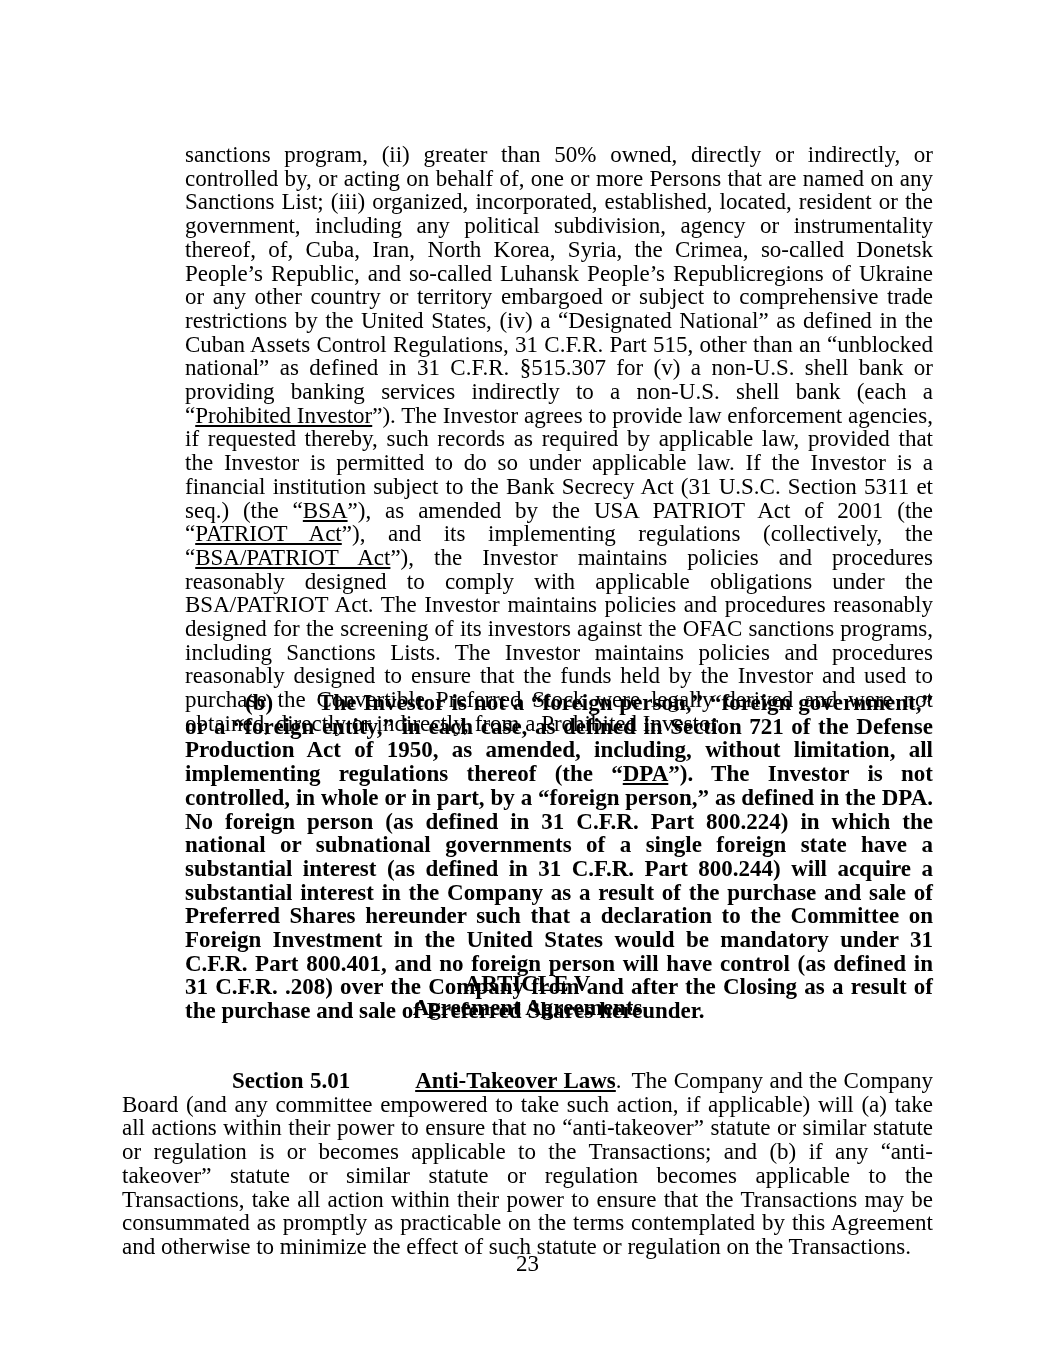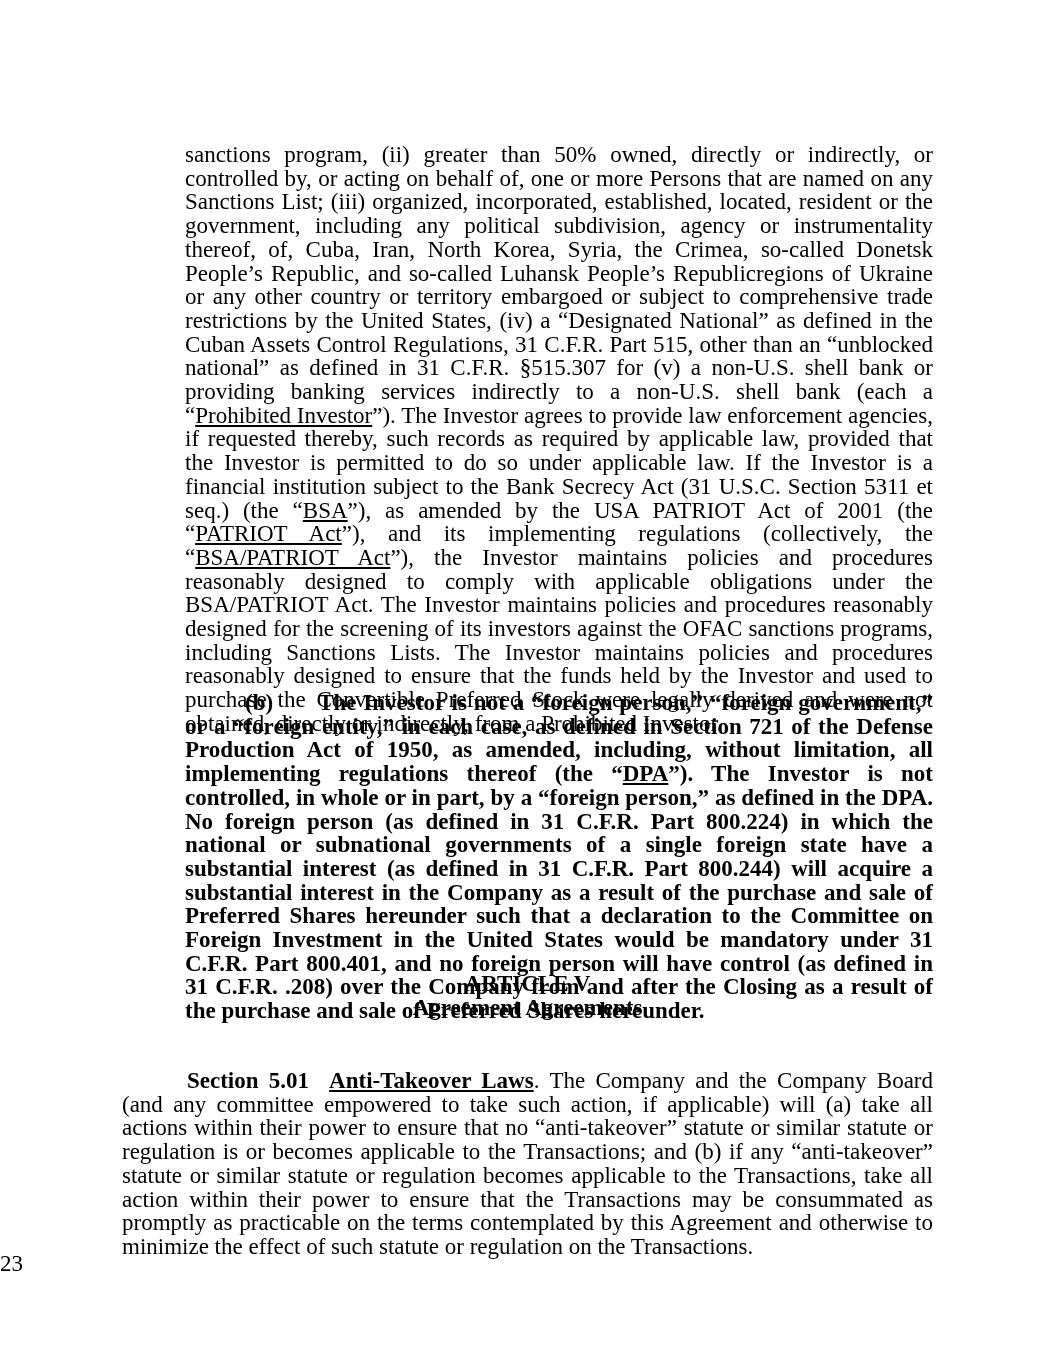--- a/index.html
+++ b/index.html
@@ -48,24 +48,25 @@
     top: 1046px;
     left: 122px;
     width: 811px;
     text-indent: 65px;
   }
   #page-number {
     position: absolute;
     top: 1252px;
     left: 0;
     width: 100%;
+    text-align: center;
   }
   .sp { display: inline-block; }
   .u  { text-decoration: underline; text-underline-offset: 2px; }
-  .b  { font-weight: bold; }
+  .b  { font-weight: bold; margin-left: 45px; }
 </style>
 </head>
 <body>
 
 <div class="page">
 
   <p class="para" id="para-sanctions"><span>sanctions program, (ii) greater than 50% owned, directly or indirectly, or controlled by, or acting on behalf of, one or more Persons that are named on any Sanctions List; (iii) organized, incorporated, established, located, resident or the government, including any political subdivision, agency or instrumentality thereof, of, Cuba, Iran, North Korea, Syria, the Crimea, so-called Donetsk People’s Republic, and so-called Luhansk People’s Republicregions of Ukraine or any other country or territory embargoed or subject to comprehensive trade restrictions by the United States, (iv) a “Designated National” as defined in the Cuban Assets Control Regulations, 31 C.F.R. Part 515, other than an “unblocked national” as defined in 31 C.F.R. §515.307 for (v) a non-U.S. shell bank or providing banking services indirectly to a non-U.S. shell bank (each a “</span><span class="u">Prohibited Investor</span><span>”). The Investor agrees to provide law enforcement agencies, if requested thereby, such records as required by applicable law, provided that the Investor is permitted to do so under applicable law. If the Investor is a financial institution subject to the Bank Secrecy Act (31 U.S.C. Section 5311 et seq.) (the “</span><span class="u">BSA</span><span>”), as amended by the USA PATRIOT Act of 2001 (the “</span><span class="u">PATRIOT Act</span><span>”), and its implementing regulations (collectively, the “</span><span class="u">BSA/PATRIOT Act</span><span>”), the Investor maintains policies and procedures reasonably designed to comply with applicable obligations under the BSA/PATRIOT Act. The Investor maintains policies and procedures reasonably designed for the screening of its investors against the OFAC sanctions programs, including Sanctions Lists. The Investor maintains policies and procedures reasonably designed to ensure that the funds held by the Investor and used to purchase the Convertible Preferred Stock were legally derived and were not obtained, directly or indirectly, from a Prohibited Investor.</span></p>
 
   <p class="para" id="para-clause-b"><span>(b)</span><span class="sp" style="width: 45px;"></span><span>The Investor is not a “foreign person,” “foreign government,” or a “foreign entity,” in each case, as defined in Section 721 of the Defense Production Act of 1950, as amended, including, without limitation, all implementing regulations thereof (the “</span><span class="u">DPA</span><span>”). The Investor is not controlled, in whole or in part, by a “foreign person,” as defined in the DPA. No foreign person (as defined in 31 C.F.R. Part 800.224) in which the national or subnational governments of a single foreign state have a substantial interest (as defined in 31 C.F.R. Part 800.244) will acquire a substantial interest in the Company as a result of the purchase and sale of Preferred Shares hereunder such that a declaration to the Committee on Foreign Investment in the United States would be mandatory under 31 C.F.R. Part 800.401, and no foreign person will have control (as defined in 31 C.F.R. .208) over the Company from and after the Closing as a result of the purchase and sale of Preferred Shares hereunder.</span></p>
 

